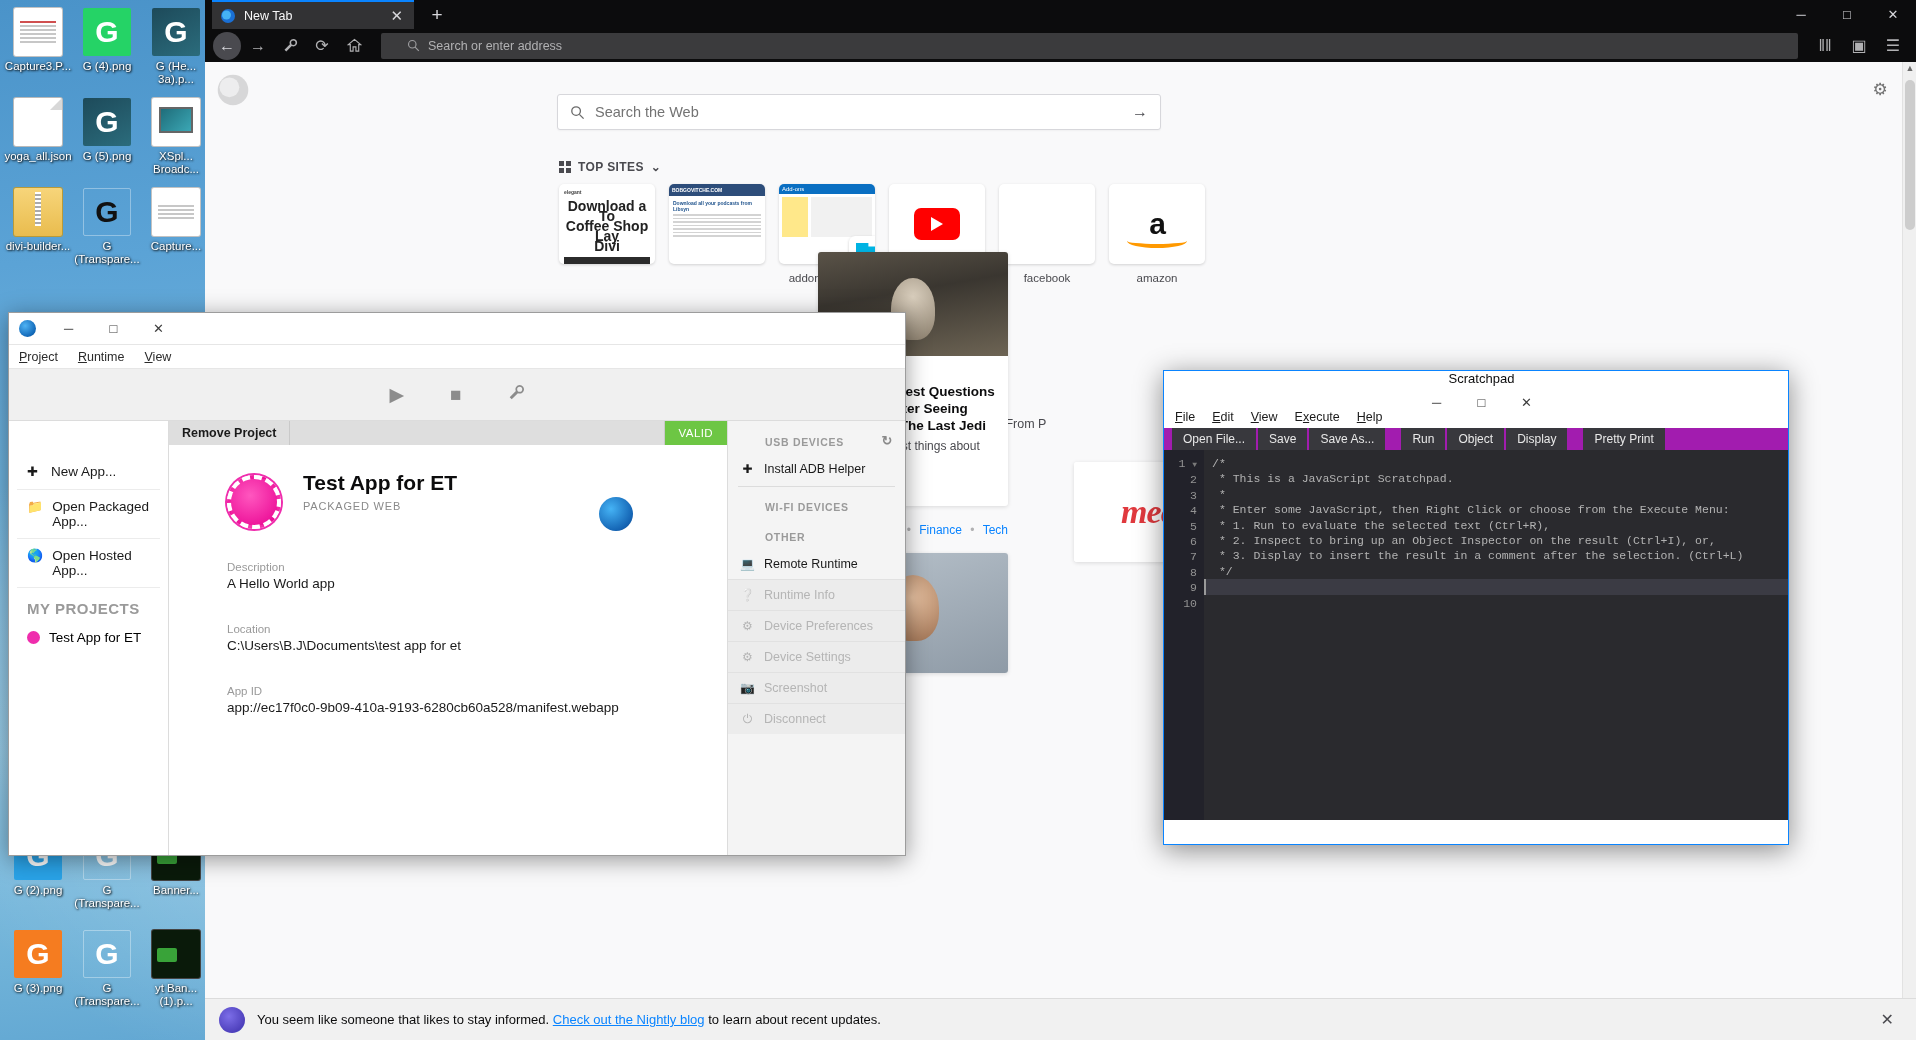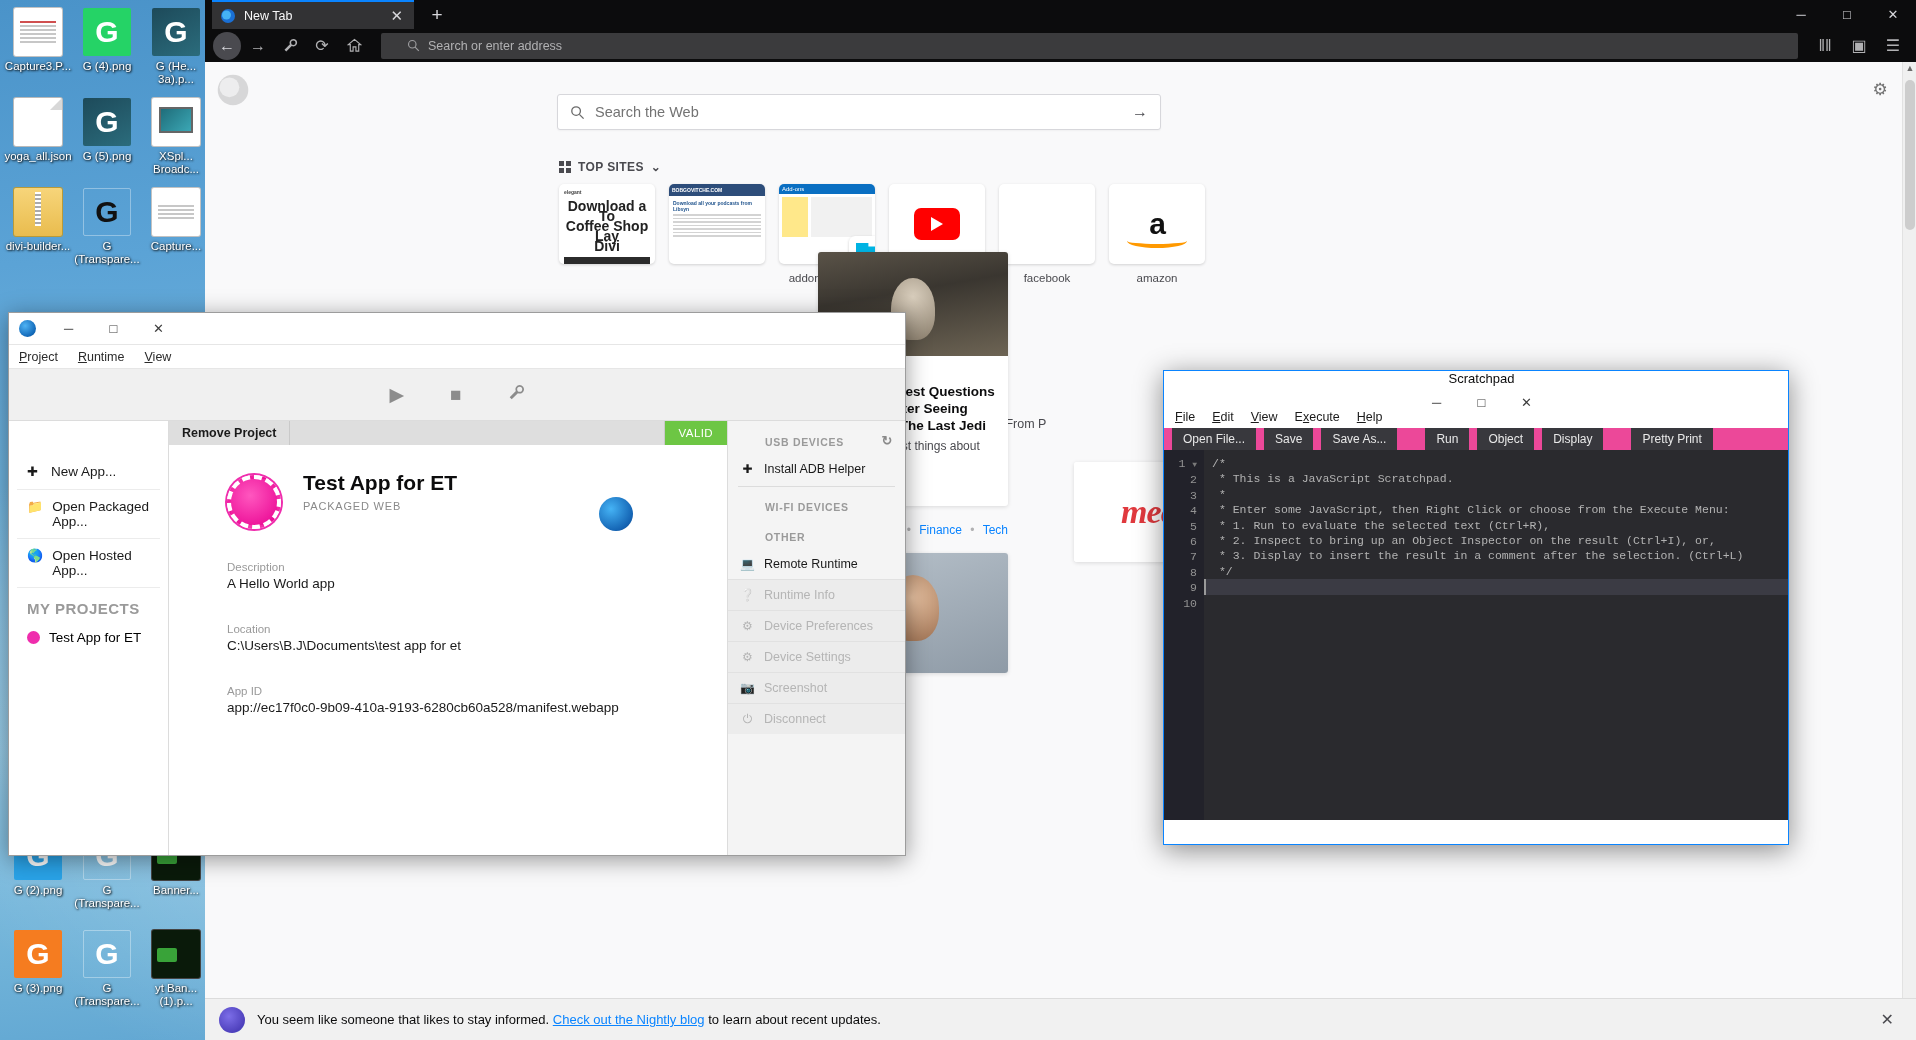--- a/index.html
+++ b/index.html
@@ -351,21 +351,21 @@
   }
   #sp-title { height: 34px; display:flex; align-items:center; padding-left: 11px; background:#fff;flex-direction:column; }
   #sp-title .fav { width:17px; height:17px; border-radius:50%;
     background: radial-gradient(circle at 36% 34%, #4fb3f4, #1168b8 70%, #0b3a72); margin-right: 11px; }
   #sp-title .t { flex:1; font-size: 13px; color: #0c0c0d; }
   #sp-menu {
     height: 23px; display:flex; align-items:center; gap: 17px; padding-left: 11px;
     font-size: 12.5px; color: #1a1a1a; background:#fff;
   }
   #sp-toolbar {
-    height: 22px; background: #ec4899; display:flex; align-items:stretch; padding-left: 8px; gap: 8px; text-align: right;
+    height: 22px; background: #a21caf; display:flex; align-items:stretch; padding-left: 8px; gap: 2px; text-align: right;
   }
   .sp-btn {
     background: #38383d; color: #e8e8e8; font-size: 12px;
     display:flex; align-items:center; padding: 0 11px;
   }
   .sp-gap { width: 12px; }
   #sp-editor {
     position:absolute; left:0; right:0; top: 79px; bottom: 24px;
     background: #2a2a2e; display: flex; font-family: "Liberation Mono", monospace;
   }

